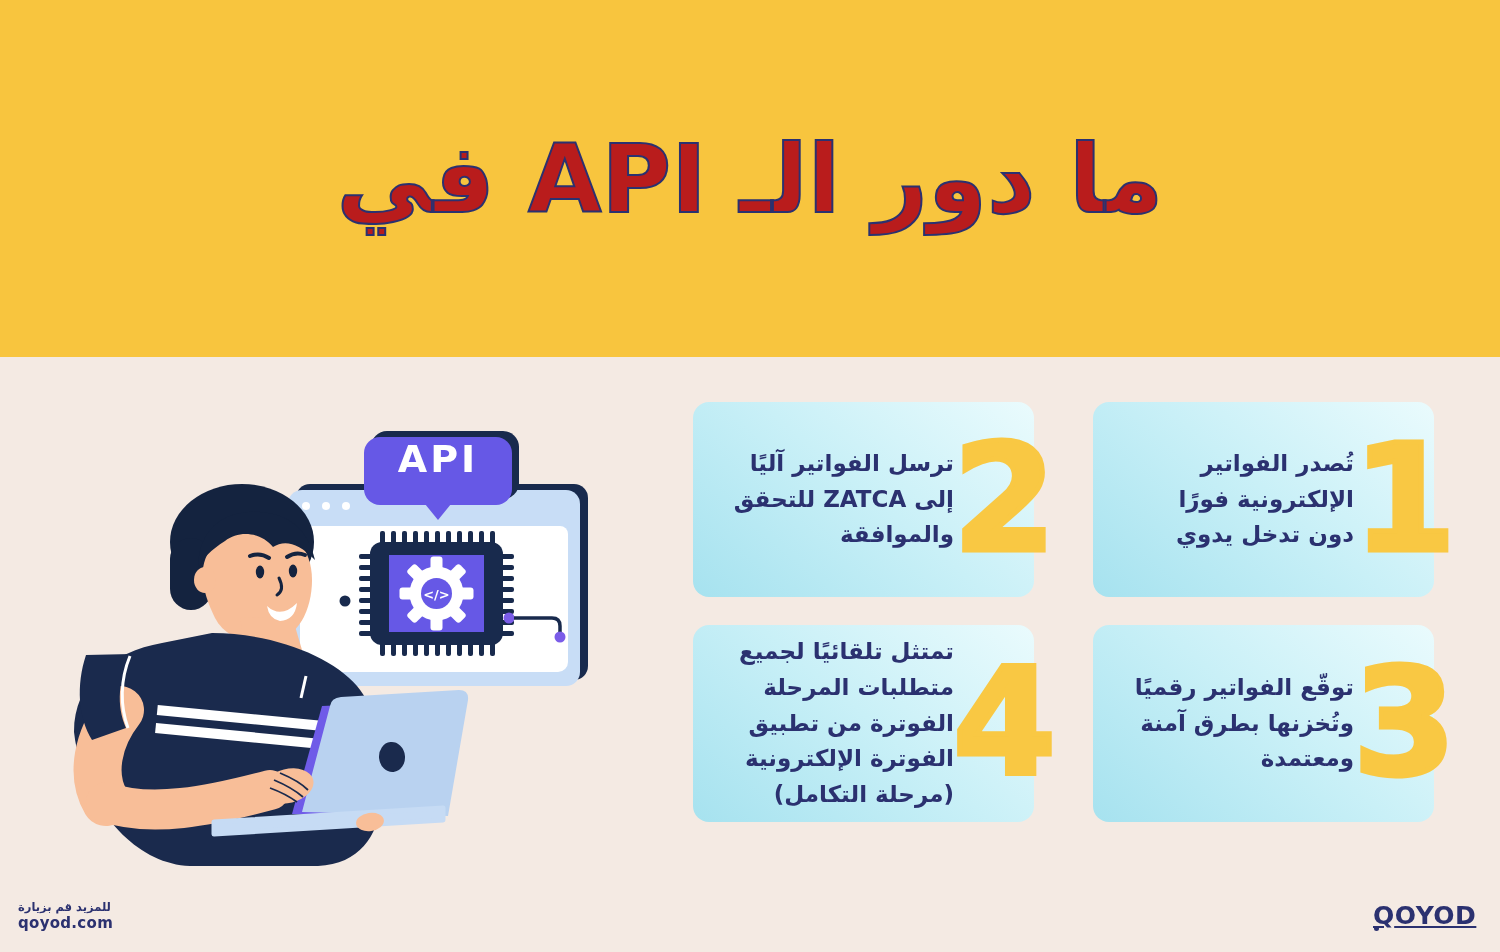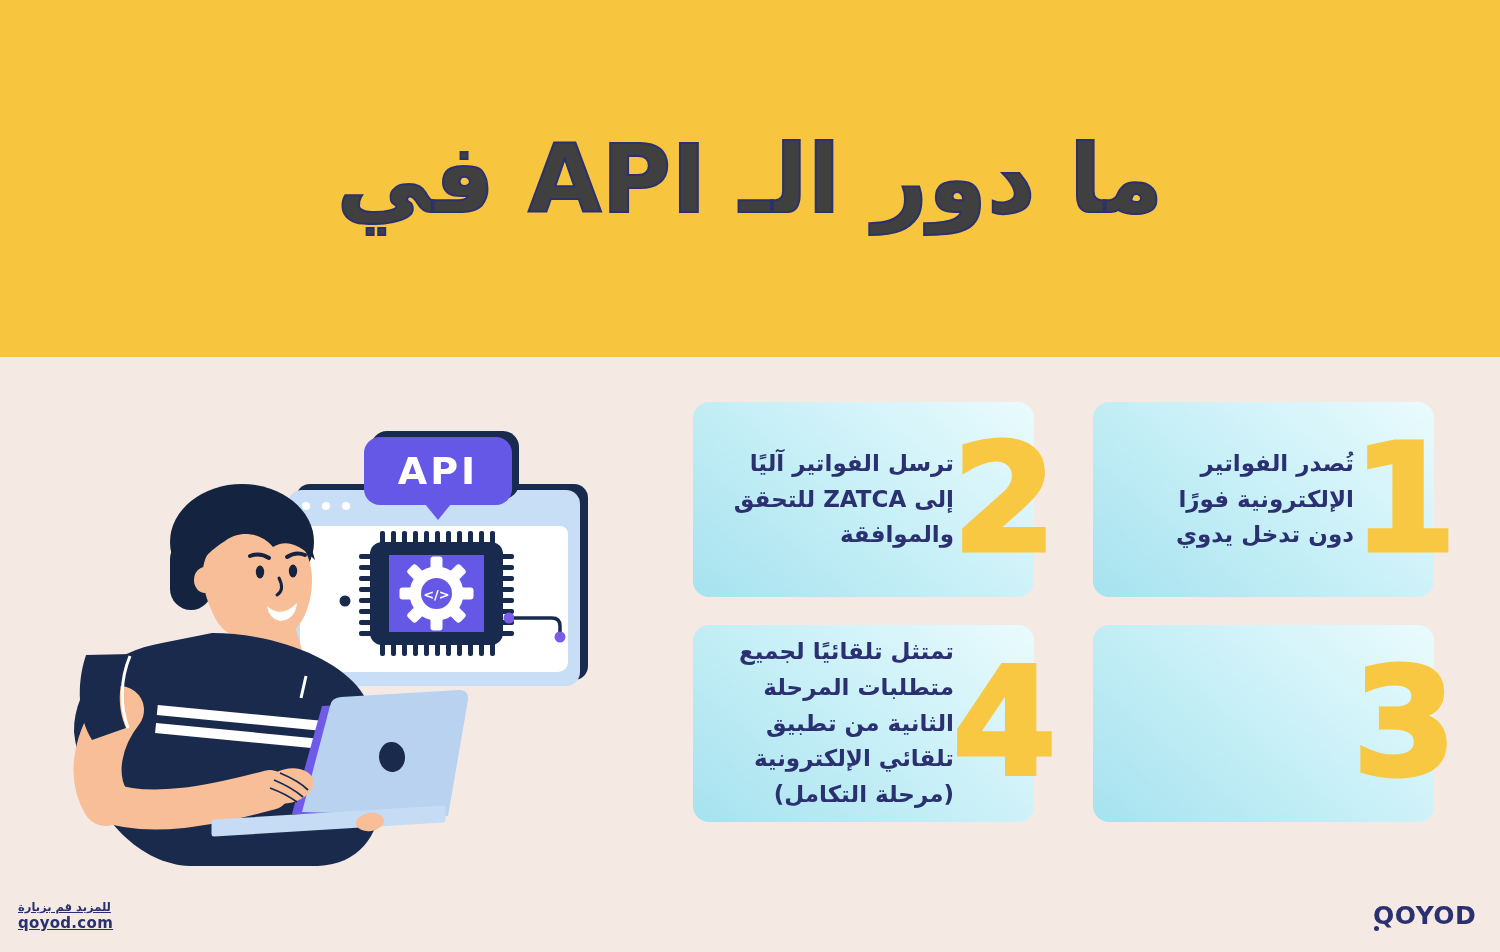--- a/index.html
+++ b/index.html
@@ -20,21 +20,21 @@
     left: 0; top: 0;
     width: 1500px; height: 357px;
     background: #F8C53E;
     display: flex;
     align-items: center;
     justify-content: center;
   }
   .hero h1 {
     direction: rtl;
     text-align: center;
-    color: #404040;
+    color: #b91c1c;
     font-size: 95px;
     line-height: 138px;
     font-weight: bold;
     -webkit-text-stroke: 2px #2B3170;
     letter-spacing: 0;
   }
 
   
   .cards {
     position: absolute;
@@ -101,21 +101,20 @@
   }
   .api-bubble {
     position: absolute;
     left: 364px; top: 437px;
     width: 148px; height: 68px;
     background: #6658E6;
     border-radius: 16px;
     box-shadow: 7px -6px 0 #182A4D;
     z-index: 3;
     display: flex;
-    align-items: center;
     justify-content: center;
   }
   .api-bubble::after {
     content: "";
     position: absolute;
     left: 50%;
     bottom: -15px;
     margin-left: -13px;
     border-left: 13px solid transparent;
     border-right: 13px solid transparent;
@@ -133,21 +132,20 @@
     width: 480px; height: 410px;
     z-index: 4;
   }
 
   
   .footer-visit {
     position: absolute;
     left: 18px; top: 900px;
     color: #2B3170;
     text-align: left;
-    text-decoration: underline;
   }
   .footer-visit .visit-line {
     display: block;
     direction: rtl;
     text-align: left;
     font-size: 11.5px;
     font-weight: bold;
   }
   .footer-visit .site-line {
     display: block;
@@ -155,20 +153,21 @@
     font-weight: bold;
     letter-spacing: 0.3px;
   }
   .brand-logo {
     position: absolute;
     left: 1373px; top: 901px;
     color: #2B3170;
     font-size: 25px;
     font-weight: bold;
     letter-spacing: 0.5px;
+    text-decoration: underline;
   }
   .brand-logo .q {
     position: relative;
   }
   .brand-logo .q::after {
     content: "";
     position: absolute;
     left: 1px; bottom: -1px;
     width: 5px; height: 5px;
     border-radius: 50%;
@@ -332,24 +331,25 @@
     <div class="card">
       <span class="card-num">1</span>
       <p class="card-text">تُصدر الفواتير الإلكترونية فورًا دون تدخل يدوي</p>
     </div>
     <div class="card">
       <span class="card-num">2</span>
       <p class="card-text">ترسل الفواتير آليًا إلى ZATCA للتحقق والموافقة</p>
     </div>
     <div class="card">
       <span class="card-num">3</span>
+      <p class="card-text">توقّع الفواتير رقميًا وتُخزنها بطرق آمنة ومعتمدة</p>
     </div>
     <div class="card">
       <span class="card-num">4</span>
-      <p class="card-text">تمتثل تلقائيًا لجميع متطلبات المرحلة الثانية من تطبيق تلقائي الإلكترونية (مرحلة التكامل)</p>
+      <p class="card-text">تمتثل تلقائيًا لجميع متطلبات المرحلة الفوترة من تطبيق الفوترة الإلكترونية (مرحلة التكامل)</p>
     </div>
   </section>
 
   <div class="footer-visit">
     <span class="visit-line">للمزيد قم بزيارة</span>
     <span class="site-line">qoyod.com</span>
   </div>
   <div class="brand-logo">
     <span class="q">Q</span><span>OYOD</span>
   </div>

